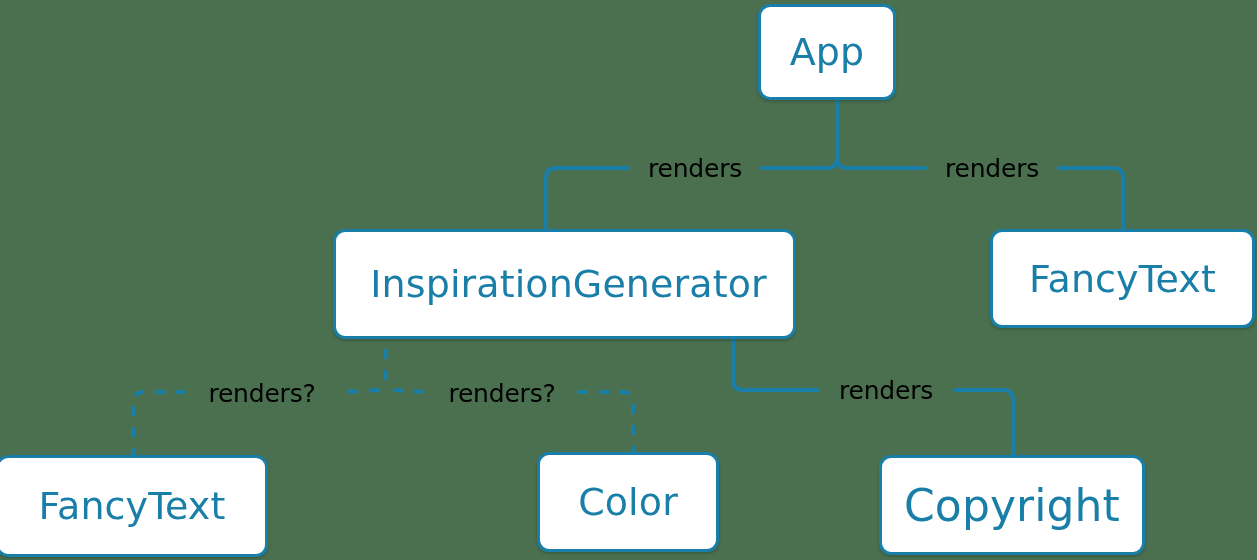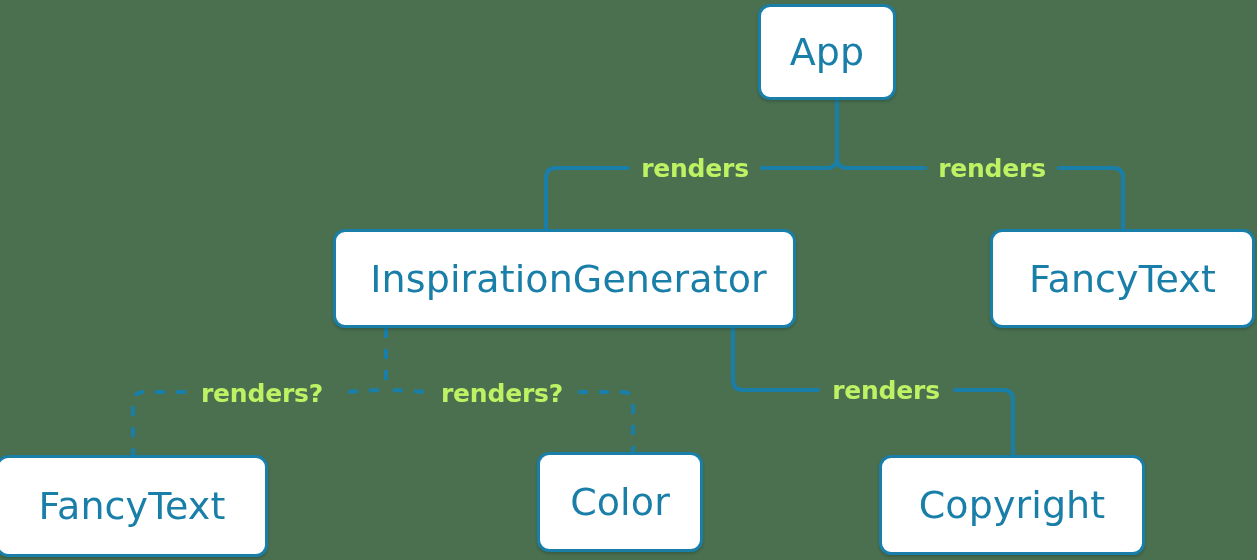--- a/index.html
+++ b/index.html
@@ -39,23 +39,23 @@
     display: flex;
     align-items: center;
     justify-content: center;
     color: #1a7fa8;
     font-weight: 400;
     letter-spacing: 0.1px;
     box-shadow: 0 2px 3px rgba(0,0,0,0.18);
   }
   .edge-label {
     position: absolute;
-    color: #bef264;
+    color: #000000;
     font-size: 25px;
-    font-weight: 700;
+    font-weight: 400;
     white-space: nowrap;
     transform: translate(-50%, -50%);
     letter-spacing: -0.2px;
   }
 </style>
 </head>
 <body>
 
 <div id="diagram-root">
 
@@ -86,33 +86,33 @@
   <div class="edge-label" style="left:262px; top:393px;">renders?</div>
 
   <div class="edge-label" style="left:502px; top:393px;">renders?</div>
 
   <div class="edge-label" style="left:886px; top:390px;">renders</div>
 
   <div class="node-box" style="left:758px; top:4px; width:138px; height:96px; font-size:38px;">
     <span>App</span>
   </div>
 
-  <div class="node-box" style="left:333px; top:229px; width:463px; height:99px; font-size:38px;padding-left:8px;">
+  <div class="node-box" style="left:333px; top:229px; width:463px; height:110px; font-size:38px;padding-left:8px;">
     <span>InspirationGenerator</span>
   </div>
 
   <div class="node-box" style="left:990px; top:229px; width:265px; height:99px; font-size:38px;">
     <span>FancyText</span>
   </div>
 
   <div class="node-box" style="left:-4px; top:455px; width:272px; height:102px; font-size:38px;">
     <span>FancyText</span>
   </div>
 
-  <div class="node-box" style="left:537px; top:452px; width:166px; height:100px; font-size:38px;">
+  <div class="node-box" style="left:537px; top:452px; width:182px; height:100px; font-size:38px;">
     <span>Color</span>
   </div>
 
-  <div class="node-box" style="left:879px; top:455px; width:266px; height:100px; font-size:38px;">
+  <div class="node-box" style="left:879px; top:455px; width:266px; height:100px; font-size:44px;">
     <span>Copyright</span>
   </div>
 
 </div>
 
 </body></html>

